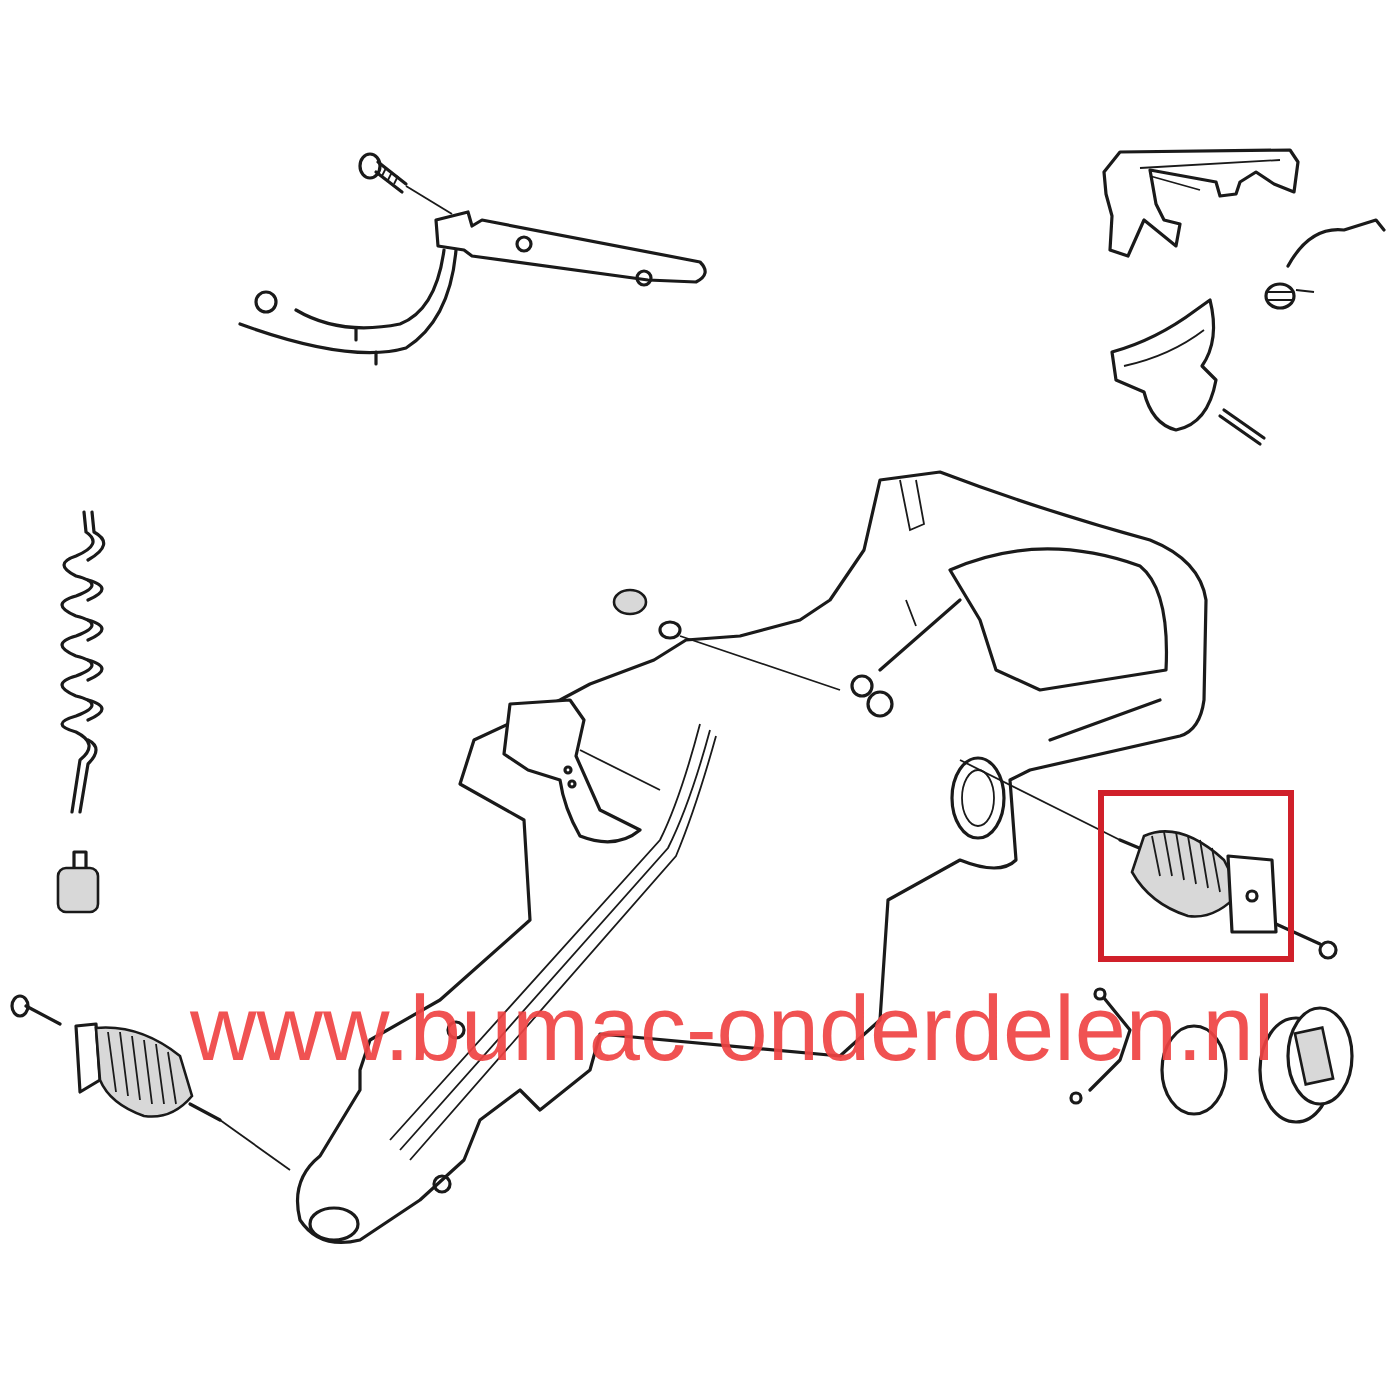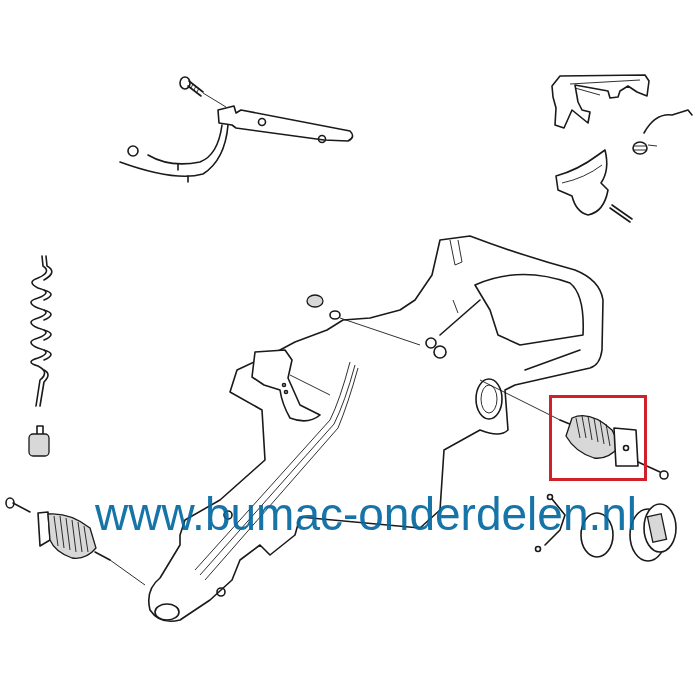--- a/index.html
+++ b/index.html
@@ -4,21 +4,21 @@
 <style>
   html, body { margin: 0; padding: 0; background: #ffffff; }
   body { width: 700px; height: 700px; position: relative; overflow: hidden; font-family: "Liberation Sans", sans-serif; }
   #diagram { position: absolute; left: 0; top: 0; width: 700px; height: 700px; }
   .ln { fill: none; stroke: #1a1a1a; stroke-width: 1.6; stroke-linejoin: round; stroke-linecap: round; }
   .thin { fill: none; stroke: #1a1a1a; stroke-width: 0.9; }
   .fillw { fill: #ffffff; stroke: #1a1a1a; stroke-width: 1.6; stroke-linejoin: round; }
   .fillg { fill: #d8d8d8; stroke: #1a1a1a; stroke-width: 1.3; }
   .watermark {
     position: absolute; left: 95px; top: 487px; width: 560px;
-    font-size: 46px; color: #0369a1; letter-spacing: 0px; white-space: nowrap;
+    font-size: 46px; color: #ef4444; letter-spacing: 0px; white-space: nowrap;
     font-family: "Liberation Sans", sans-serif; opacity: 0.92; pointer-events: none;
   }
   .highlight {
     position: absolute; border: 3px solid #d0202a; box-sizing: border-box;
   }
 </style>
 </head>
 <body>
 
 <svg id="diagram" viewBox="0 0 700 700" xmlns="http://www.w3.org/2000/svg">

